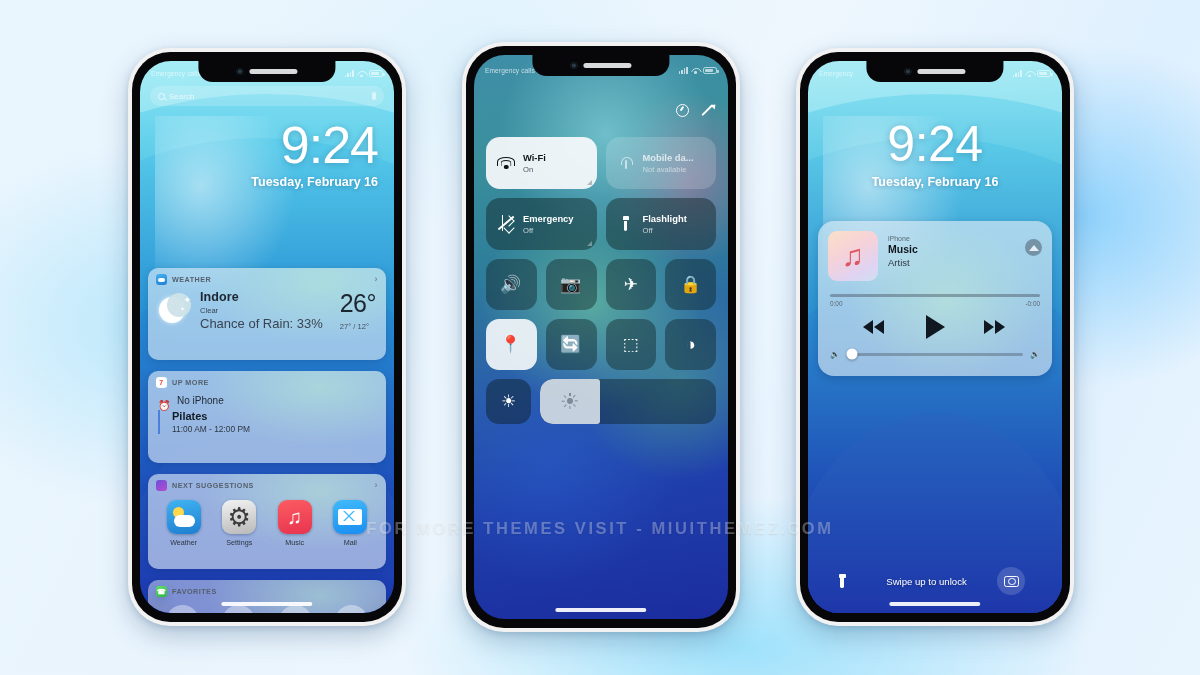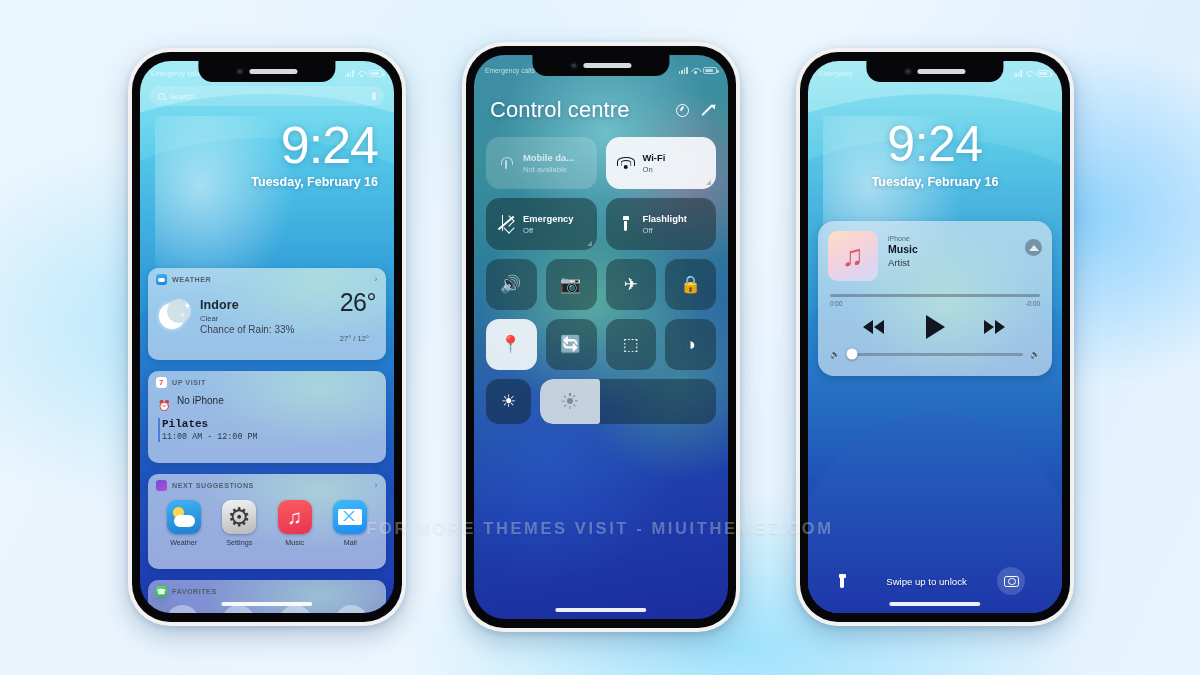--- a/index.html
+++ b/index.html
@@ -167,32 +167,32 @@
   .moon { width:34px;height:34px;position:relative;flex:0 0 auto; }
   .moon::before{content:'';position:absolute;left:3px;top:3px;width:26px;height:26px;border-radius:50%;
     background:#fff; box-shadow: 0 0 4px rgba(255,255,255,.7);}
   .moon::after{content:'';position:absolute;left:11px;top:-1px;width:24px;height:24px;border-radius:50%;
     background: rgba(205,226,232,.96);}
   .star{position:absolute;color:#fff;font-size:9px;right:-1px;top:1px;z-index:3;}
   .star.s2{font-size:6px;right:5px;top:11px;}
   .w-city { margin-left: 10px; }
   .w-city .city { font-size: 12.5px; font-weight:700; color:#1c2530; letter-spacing:.1px;}
   .w-city .cond { font-size: 7.6px; color:#3a4450; margin-top:2px;}
-  .w-city .rain { font-size: 10px; color:#3a4450; margin-top:1px;}
+  .w-city .rain { font-size: 13px; color:#3a4450; margin-top:1px;}
   .w-temp { margin-left:auto; text-align:left;}
   .w-temp .big { font-size: 25px; font-weight:400; color:#1c2530; line-height:1; letter-spacing:-.5px;}
-  .w-temp .hl2 { font-size: 7.6px; color:#46515e; margin-top:19px;}
+  .w-temp .hl2 { font-size: 7.6px; color:#46515e; margin-top:6px;}
 
   #w-upnext { top: 310px; height: 92px; }
   .upnext-body { padding: 4px 10px 8px 10px; position:relative; z-index:2;}
   .alarm-row { display:flex; align-items:center; gap:8px; }
   .alarm-ic { width:11px;height:11px;position:relative; flex:0 0 auto;}
   .alarm-ic::before{content:'\23F0';font-size:10px;line-height:11px;color:#1e2630;}
   .alarm-txt { font-size:10px; color:#1e2630; font-weight:400;}
-  .event { margin-top:12px; padding-left:2px; border-left: 2.2px solid #4a7fe0; font-family: Liberation Mono, monospace; }
+  .event { margin-top:4px; padding-left:12px; border-left: 2.2px solid #4a7fe0; }
   .event .ev-title{ font-size:11px;font-weight:700;color:#141b24;}
   .event .ev-time { font-size:8.4px;color:#2d3742;margin-top:2px;}
 
   #w-siri { top: 413px; height: 95px; }
   .apps { display:flex; justify-content:space-around; padding: 6px 8px 8px 8px; position:relative; z-index:2;}
   .app { text-align:center; width:44px; }
   .app .ic { width:34px;height:34px;border-radius:9px;margin:0 auto; position:relative; overflow:hidden;
     box-shadow: 0 1px 3px rgba(0,20,50,.3); }
   .app .lbl { font-size:7.2px; color:#2a3440; margin-top:4px; }
   .ic.weather { background: linear-gradient(170deg,#3fb3f2 0%, #1e7fd0 100%); }
@@ -431,21 +431,21 @@
           <div class="w-temp">
             <div class="big">26°</div>
             <div class="hl2">27° / 12°</div>
           </div>
         </div>
       </div>
 
       <div class="widget" id="w-upnext">
         <div class="w-head">
           <span class="wicon cal">7</span>
-          <span>UP VISIT</span>
+          <span>UP MORE</span>
         </div>
         <div class="upnext-body">
           <div class="alarm-row">
             <span class="alarm-ic"></span>
             <span class="alarm-txt">No iPhone</span>
           </div>
           <div class="event">
             <div class="ev-title">Pilates</div>
             <div class="ev-time">11:00 AM - 12:00 PM</div>
           </div>
@@ -525,50 +525,49 @@
               <i></i>
               <i></i>
             </span>
           <span class="wifi-mini"></span>
           <span class="batt">
               <i></i>
             </span>
         </span>
       </div>
 
-      <div class="cc-title">Control centre</div>
       <div class="cc-actions">
         <span class="cc-gear"></span>
         <span class="cc-pen"></span>
       </div>
 
       <div class="cc-grid">
         <div class="cc-row2">
-          <div class="bigtile dim">
-            <span class="ic-cell">
-                <span class="sig-ant"></span>
-              </span>
-            <span class="bt-txt">
-              <span class="t1" style="display:block">Mobile da...</span>
-              <span class="t2" style="display:block">Not available</span>
-            </span>
-          </div>
           <div class="bigtile on">
             <span class="ic-cell">
                 <span class="wifi-big">
                   <i></i>
                   <i></i>
                   <i></i>
                 </span>
               </span>
             <span class="bt-txt">
               <span class="t1" style="display:block">Wi-Fi</span>
               <span class="t2" style="display:block">On</span>
             </span>
             <span class="corner"></span>
+          </div>
+          <div class="bigtile dim">
+            <span class="ic-cell">
+                <span class="sig-ant"></span>
+              </span>
+            <span class="bt-txt">
+              <span class="t1" style="display:block">Mobile da...</span>
+              <span class="t2" style="display:block">Not available</span>
+            </span>
           </div>
         </div>
         <div class="cc-row2">
           <div class="bigtile dark">
             <span class="ic-cell">
               <span class="bt-ic"></span>
                 <span class="bt-stem"></span>
                 <span class="bt-slash"></span>
             </span>
             <span class="bt-txt">

